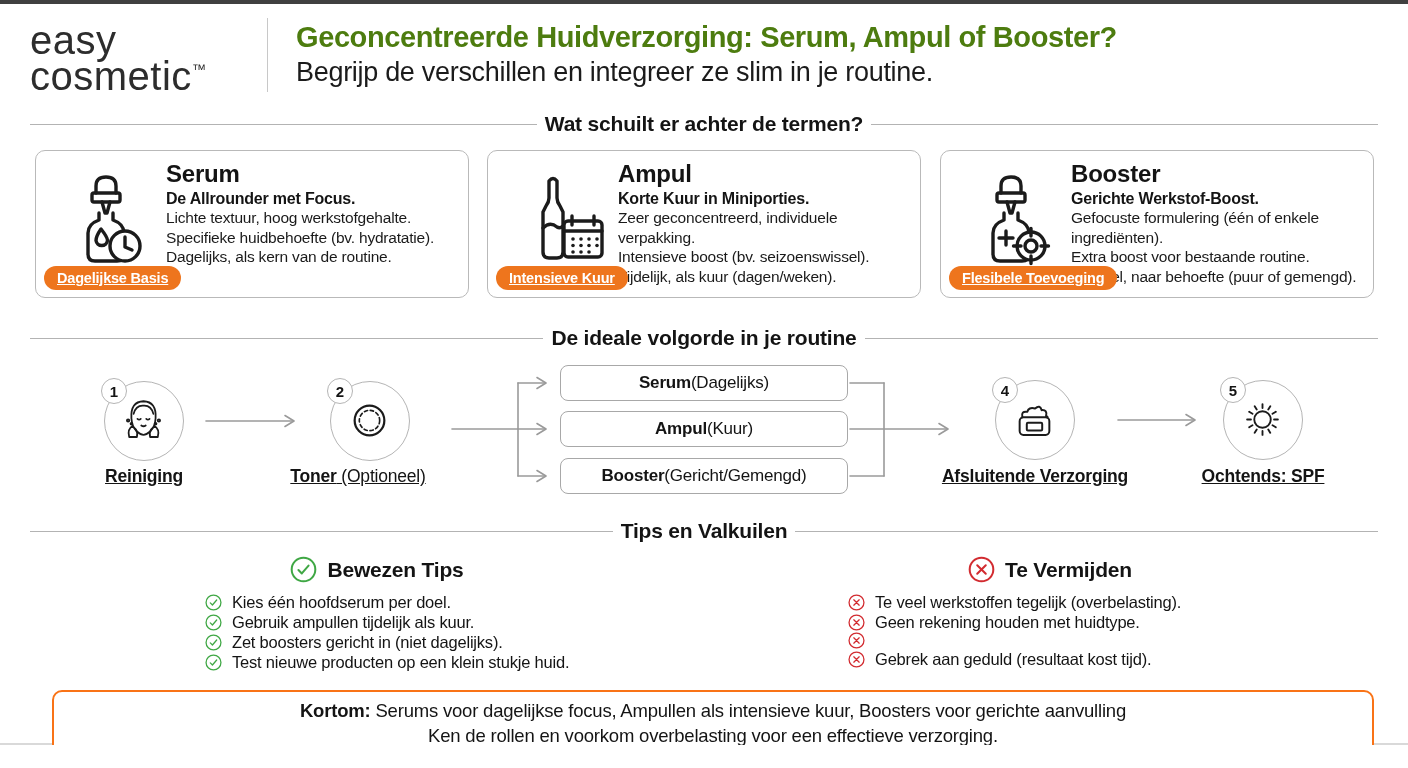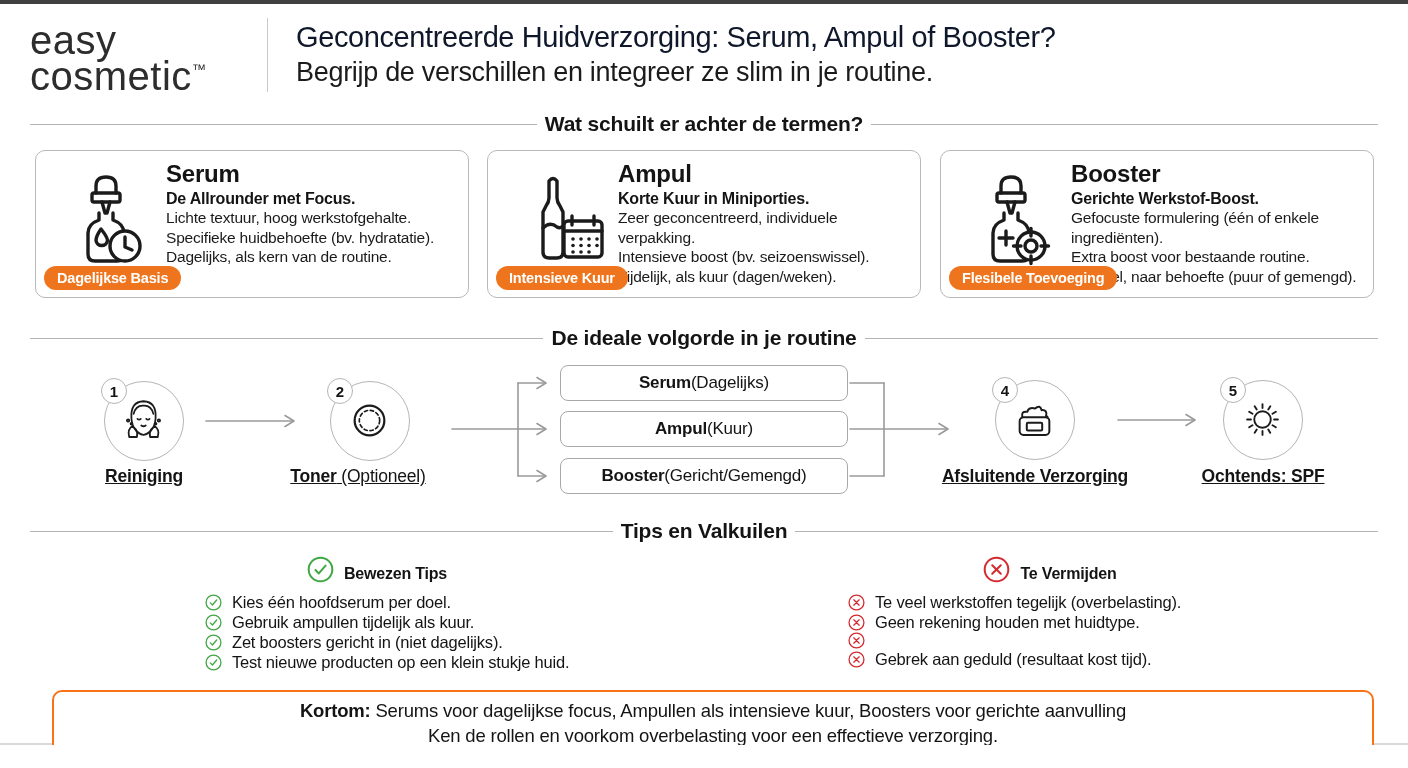--- a/index.html
+++ b/index.html
@@ -8,42 +8,42 @@
     position:relative; width:1408px; height:745px; background:#ffffff;
     font-family:"Liberation Sans", sans-serif; color:#141414; overflow:hidden;
   }
   .top-edge { position:absolute; top:0; left:0; right:0; height:4px; background:#1e1e1e; opacity:.85; }
   .bottom-edge { position:absolute; bottom:0; left:0; right:0; height:2px; background:#d9d9d9; }
 
   
   .logo { position:absolute; left:30px; top:22px; font-size:40px; line-height:36px; color:#2d2d2d; letter-spacing:.5px; }
   .logo .tm { font-size:14px; position:relative; top:-16px; letter-spacing:0; }
   .header-divider { position:absolute; left:267px; top:18px; width:1px; height:74px; background:#c8c8c8; }
-  .title { position:absolute; left:296px; top:21px; font-size:29px; font-weight:normal; letter-spacing:-.4px; color:#0f172a; }
+  .title { position:absolute; left:296px; top:21px; font-size:29px; font-weight:bold; letter-spacing:-.4px; color:#4d7c0f; }
   .subtitle { position:absolute; left:296px; top:57px; font-size:27px; letter-spacing:-.3px; color:#1b1b1b; }
 
   
   .section-head { position:absolute; left:30px; right:30px; display:flex; align-items:center; gap:8px; }
   .section-head .rule { flex:1; height:1px; background:#b3b3b3; }
   .section-head .txt { font-size:21px; font-weight:bold; letter-spacing:-.2px; white-space:nowrap; }
   #head-terms { top:112px; }
   #head-routine { top:326px; }
   #head-tips { top:519px; }
 
   
   .card { position:absolute; top:150px; height:148px; width:434px; border:1px solid #b9b9b9; border-radius:10px; background:#fff; }
   #card-serum { left:35px; } #card-ampul { left:487px; } #card-booster { left:940px; }
   .card-icon { position:absolute; left:16px; top:20px; width:108px; height:100px; }
   .card-icon svg { width:100%; height:100%; }
   .card-text { position:absolute; left:130px; top:9px; right:10px; }
   .card-title { font-size:24px; font-weight:bold; letter-spacing:-.2px; margin-bottom:1px; }
   .card-lead { font-size:16px; font-weight:bold; line-height:19px; letter-spacing:-.2px; }
   .card-line { font-size:15.5px; line-height:19.5px; letter-spacing:-.2px; color:#1a1a1a; }
   .card-badge { position:absolute; left:8px; bottom:7px; background:#EE751D; color:#fff; font-size:14.5px; font-weight:bold;
-    padding:4px 13px; border-radius:15px; letter-spacing:-.2px; white-space:nowrap; }
+    padding:4px 13px; border-radius:15px; letter-spacing:-.2px; white-space:nowrap;text-decoration:underline; }
 
   
   .step-circle { position:absolute; width:80px; height:80px; border:1.5px solid #b5b5b5; border-radius:50%; background:#fff; }
   #step-1 { left:104px; top:381px; } #step-2 { left:330px; top:381px; }
   #step-4 { left:995px; top:380px; } #step-5 { left:1223px; top:380px; }
   .step-circle svg { position:absolute; left:11px; top:11px; width:55px; height:55px; }
   .step-num { position:absolute; left:-4px; top:-4px; width:26px; height:26px; border:1.5px solid #b5b5b5; border-radius:50%;
     background:#fff; font-size:15px; font-weight:bold; display:flex; align-items:center; justify-content:center; z-index:2; }
   .step-label { position:absolute; top:466px; font-size:17.5px; text-align:center; letter-spacing:-.2px;text-decoration:underline; }
   #label-1 { left:44px;  width:200px; font-weight:bold; }
@@ -53,21 +53,21 @@
 
   .flow-box { position:absolute; left:560px; width:288px; height:36px; border:1px solid #a8a8a8; border-radius:8px; background:#fff;
     display:flex; align-items:center; justify-content:center; font-size:17px; letter-spacing:-.2px; }
   #flow-box-serum { top:365px; } #flow-box-ampul { top:411px; } #flow-box-booster { top:458px; }
 
   .connectors { position:absolute; left:0; top:0; width:1408px; height:768px; pointer-events:none; }
 
   
   .tips-col { position:absolute; top:556px; width:540px; }
   #tips-good { left:107px; } #tips-bad { left:780px; }
-  .tips-header { display:flex; align-items:flex-end; justify-content:center; gap:10px; font-size:16px; font-weight:bold; letter-spacing:-.2px; }
+  .tips-header { display:flex; align-items:center; justify-content:center; gap:10px; font-size:21px; font-weight:bold; letter-spacing:-.2px; }
   .tips-header svg { width:27px; height:27px; }
   .tips-list { margin-top:9px; }
   #tips-good .tips-list { margin-left:98px; }
   #tips-bad  .tips-list { margin-left:68px; }
   .tip-item { display:flex; align-items:center; gap:10px; font-size:16.5px; line-height:20px; letter-spacing:-.2px;text-align:center; }
   .tip-item svg { width:17px; height:17px; flex:0 0 17px; }
 
   
   .summary { position:absolute; left:52px; right:34px; top:690px; height:65px; border:2px solid #f97316; border-radius:10px;
     background:#fff; display:flex; flex-direction:column; align-items:center; justify-content:center;

